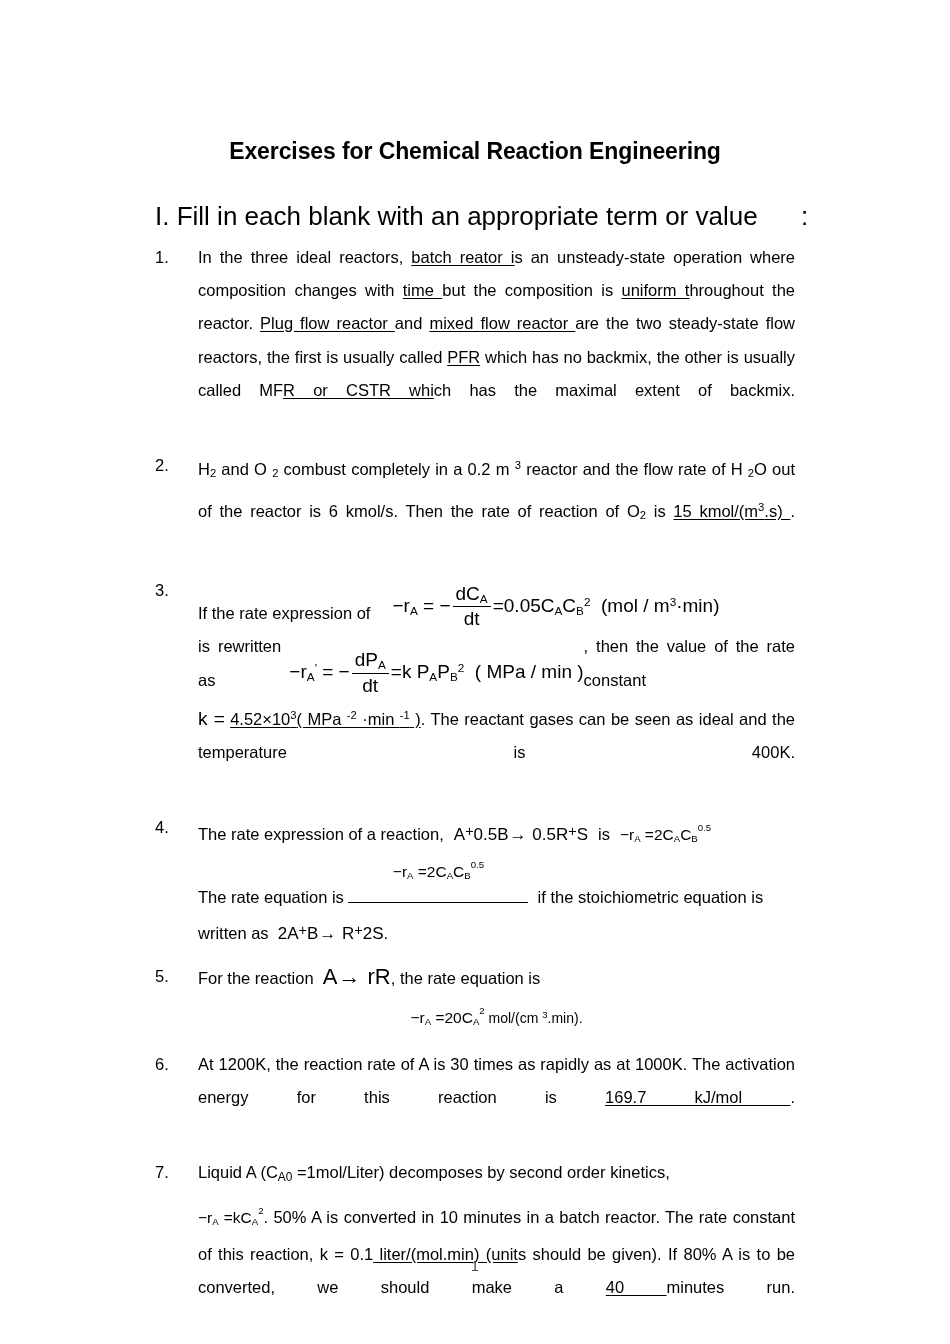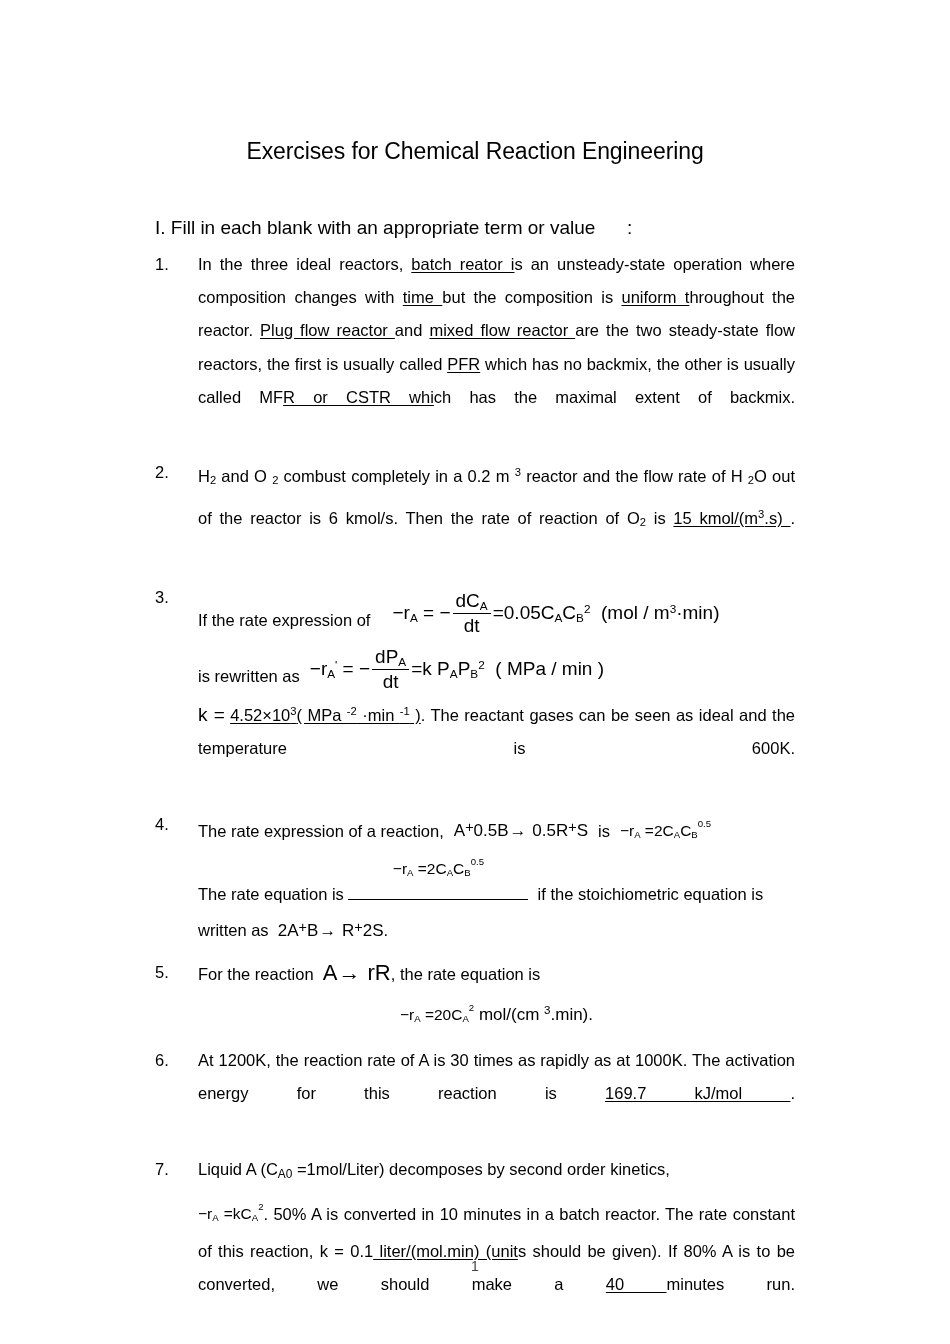--- a/index.html
+++ b/index.html
@@ -20,28 +20,28 @@
     overflow: hidden;
   }
   .content {
     position: absolute;
     left: 155px;
     top: 0;
     width: 640px;
   }
   .doc-title {
     font-size: 23px;
-    font-weight: normal;
+    font-weight: bold;
     text-align: center;
     margin-top: 138px;
     letter-spacing: -0.1px;
   }
   .section-heading {
-    font-size: 19px;
-    margin-top: 52px;
+    font-size: 26px;
+    margin-top: 36px;
     white-space: pre;
   }
   ol.qlist {
     list-style: none;
     margin: 0;
     padding: 0;
   }
   li.q {
     position: relative;
     padding-left: 43px;
@@ -179,44 +179,45 @@
         <div class="eq-row">
           <span style="font-size:16.5px">If the rate expression of</span>
           <span class="spacer-md"></span>
           <span class="mathline"><span>−r</span><sub>A</sub>&nbsp;<span>=</span>&nbsp;<span>−</span><span class="frac"><span class="nu"><span>dC</span><sub>A</sub></span><span class="de">dt</span></span><span>=</span><span>0.05C</span><sub>A</sub><span>C</span><sub>B</sub><sup>2</sup>&nbsp;&nbsp;<span>(mol / m</span><sup>3</sup><span>·min)</span></span>
         </div>
 
         <div class="eq-row">
           <span style="font-size:16.5px">is  rewritten  as</span>
           <span class="spacer-sm"></span>
           <span class="mathline"><span>−r</span><sub>A</sub><sup>'</sup>&nbsp;<span>=</span>&nbsp;<span>−</span><span class="frac"><span class="nu"><span>dP</span><sub>A</sub></span><span class="de">dt</span></span><span>=</span><span>k P</span><sub>A</sub><span>P</span><sub>B</sub><sup>2</sup>&nbsp;&nbsp;<span>( MPa / min )</span></span>
+          <span style="font-size:16.5px">, then  the  value  of the rate constant</span>
         </div>
 
         <div class="justify" style="margin-top:2px">
           <span style="font-size:19px">k  =</span>
-          <u class="blank"><span> 4.52×10</span><sup>3</sup><span>( MPa </span><sup>-2</sup><span> ·min </span><sup>-1</sup><span> )</span></u><span>. The reactant gases can be seen as ideal and the temperature is 600K.</span>
+          <u class="blank"><span> 4.52×10</span><sup>3</sup><span>( MPa </span><sup>-2</sup><span> ·min </span><sup>-1</sup><span> )</span></u><span>. The reactant gases can be seen as ideal and the temperature is 400K.</span>
         </div>
       </li>
 
       <li class="q">
         <span class="num">4.</span>
 
         <div class="nojust nowrap"><span>The rate expression of a reaction,</span><span class="spacer-sm"></span><span style="font-size:17px"><span>A</span><sup style="font-size:0.85em;vertical-align:0.28em">+</sup><span>0.5B</span><span class="arrow">→</span><span> 0.5R</span><sup style="font-size:0.85em;vertical-align:0.28em">+</sup><span>S</span></span><span class="spacer-sm"></span><span>is</span><span class="spacer-sm"></span><span class="small-formula"><span>−r</span><sub>A</sub>&nbsp;<span>=</span><span>2C</span><sub>A</sub><span>C</span><sub>B</sub><sup style="vertical-align:0.9em">0.5</sup></span></div>
 
         <div style="height:26px"></div>
 
         <div class="nojust"><span>The rate equation is</span>&nbsp;<span class="stacked"><span class="overtext"><span>−r</span><sub>A</sub>&nbsp;<span>=</span><span>2C</span><sub>A</sub><span>C</span><sub>B</sub><sup style="vertical-align:0.9em">0.5</sup></span><span class="rule"></span></span>&nbsp;&nbsp;<span>if the stoichiometric equation is written as</span>&nbsp;&nbsp;<span style="font-size:17px"><span>2A</span><sup style="font-size:0.85em;vertical-align:0.28em">+</sup><span>B</span><span class="arrow">→</span><span> R</span><sup style="font-size:0.85em;vertical-align:0.28em">+</sup><span>2S</span></span><span>.</span></div>
       </li>
 
       <li class="q">
         <span class="num">5.</span>
 
         <div class="nojust"><span>For the reaction</span>&nbsp;&nbsp;<span style="font-size:22px"><span>A</span><span class="arrow">→</span><span> rR</span></span><span>, the rate equation is</span></div>
 
-        <div class="centered-line"><span class="small-formula"><span>−r</span><sub>A</sub>&nbsp;<span>=</span><span>20C</span><sub>A</sub><sup style="vertical-align:0.9em">2</sup></span><span style="font-size:17px"><span> mol/(cm </span><sup>3</sup><span>.min).</span></span></div>
+        <div class="centered-line"><span class="small-formula"><span>−r</span><sub>A</sub>&nbsp;<span>=</span><span>20C</span><sub>A</sub><sup style="vertical-align:0.9em">2</sup></span><span style="font-size:14px"><span> mol/(cm </span><sup>3</sup><span>.min).</span></span></div>
 
       </li>
 
       <li class="q">
         <span class="num">6.</span>
         <span class="justify"><span>At  1200K,  the  reaction  rate  of  A  is  30  times  as  rapidly   as  at  1000K.  The activation energy for this reaction is </span><u class="blank">  169.7 kJ/mol   </u><span>.</span></span>
       </li>
 
       <li class="q">
         <span class="num">7.</span>

